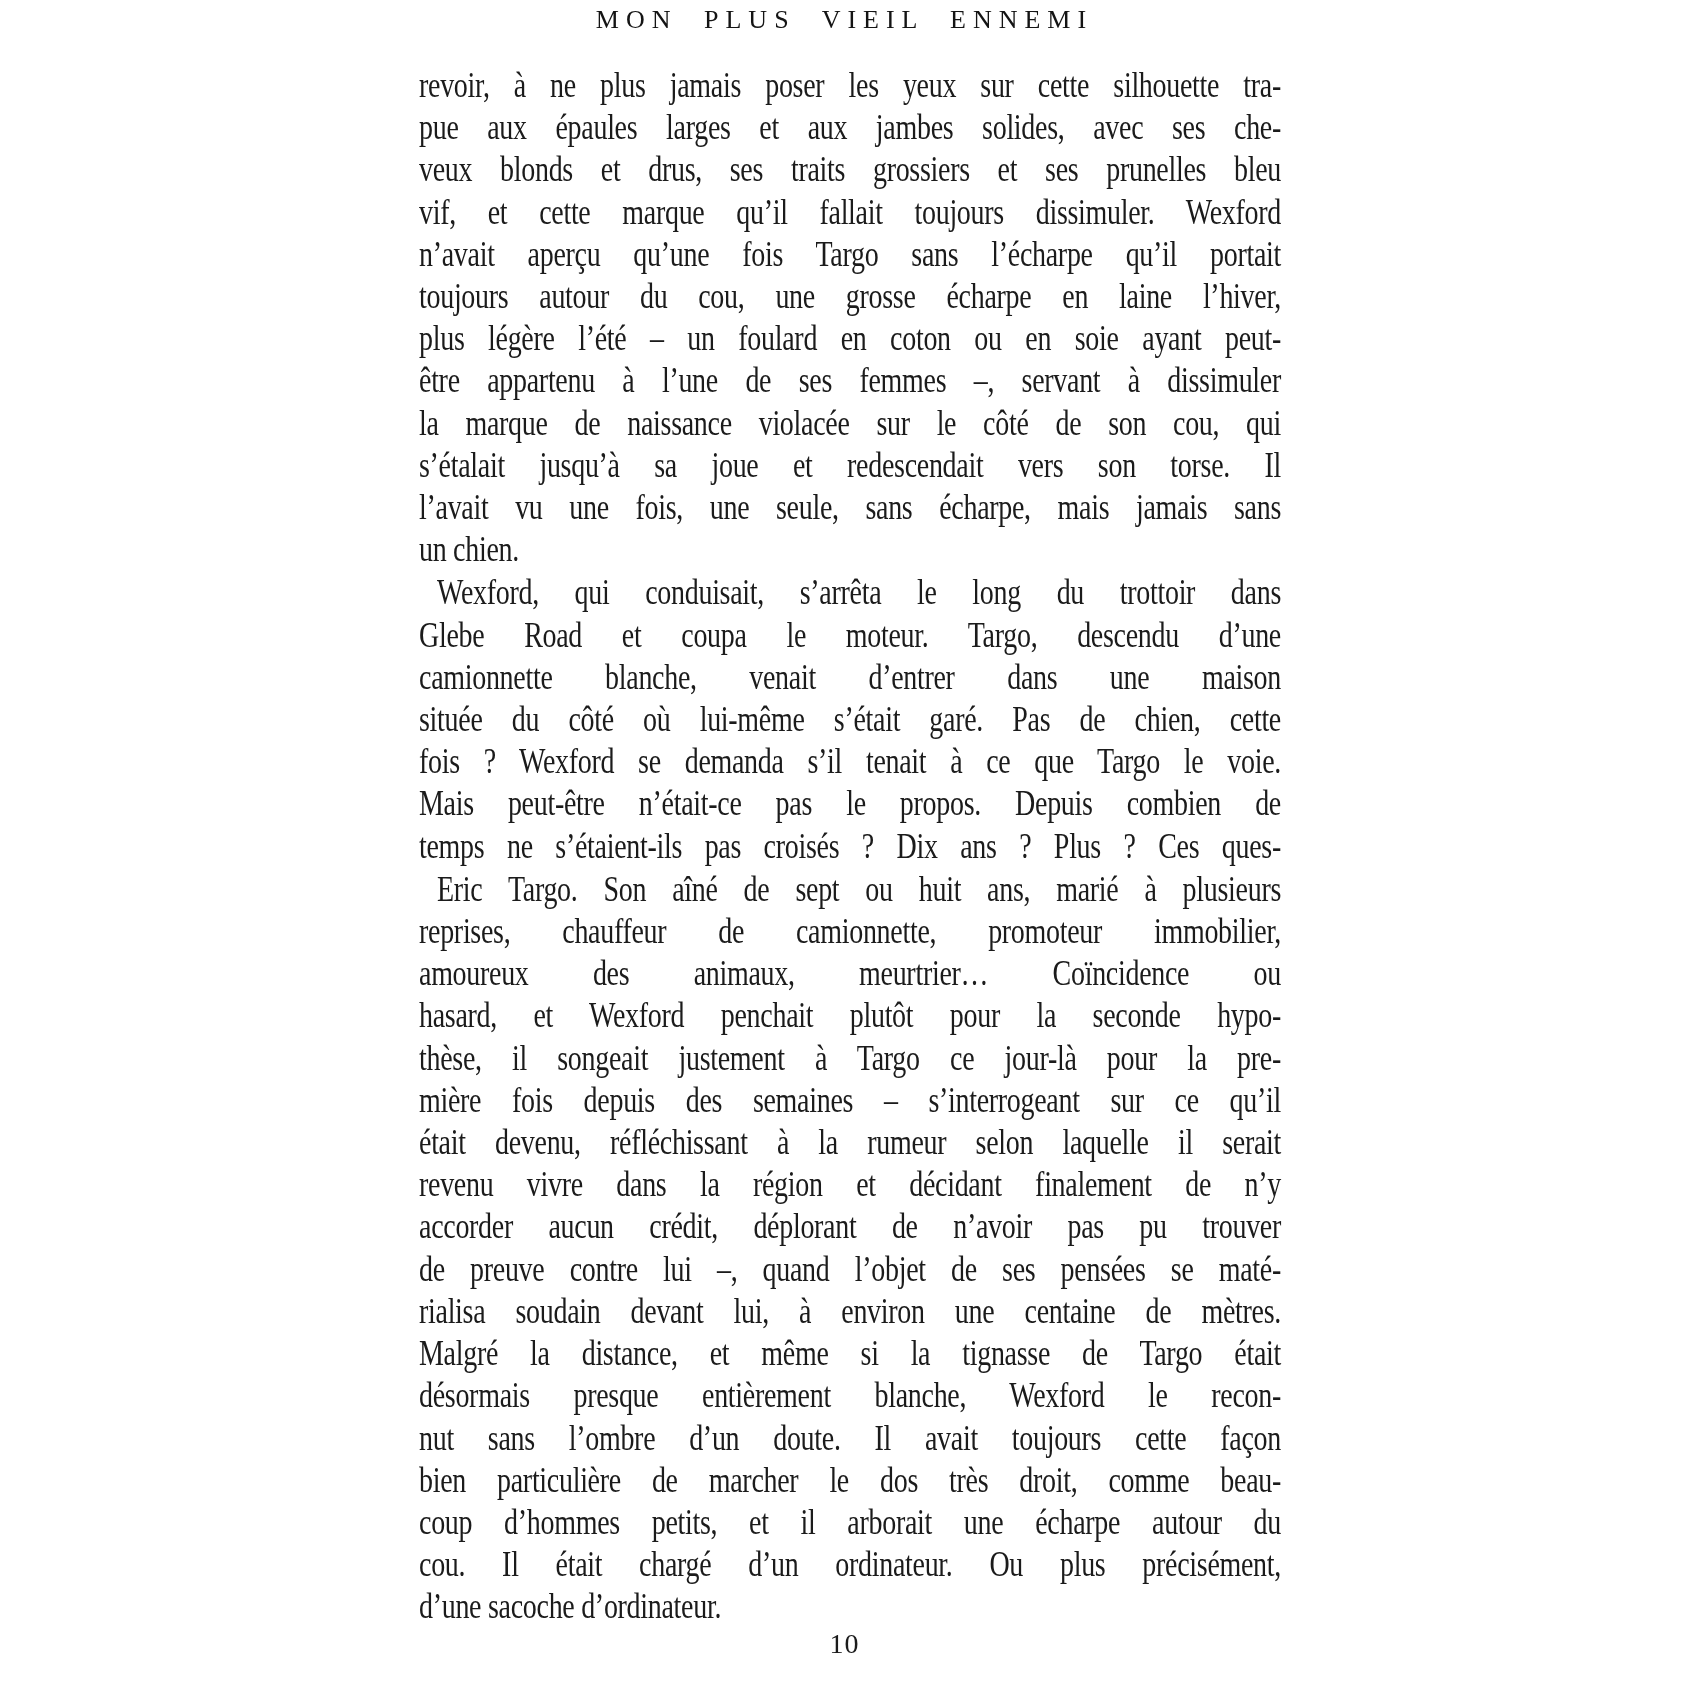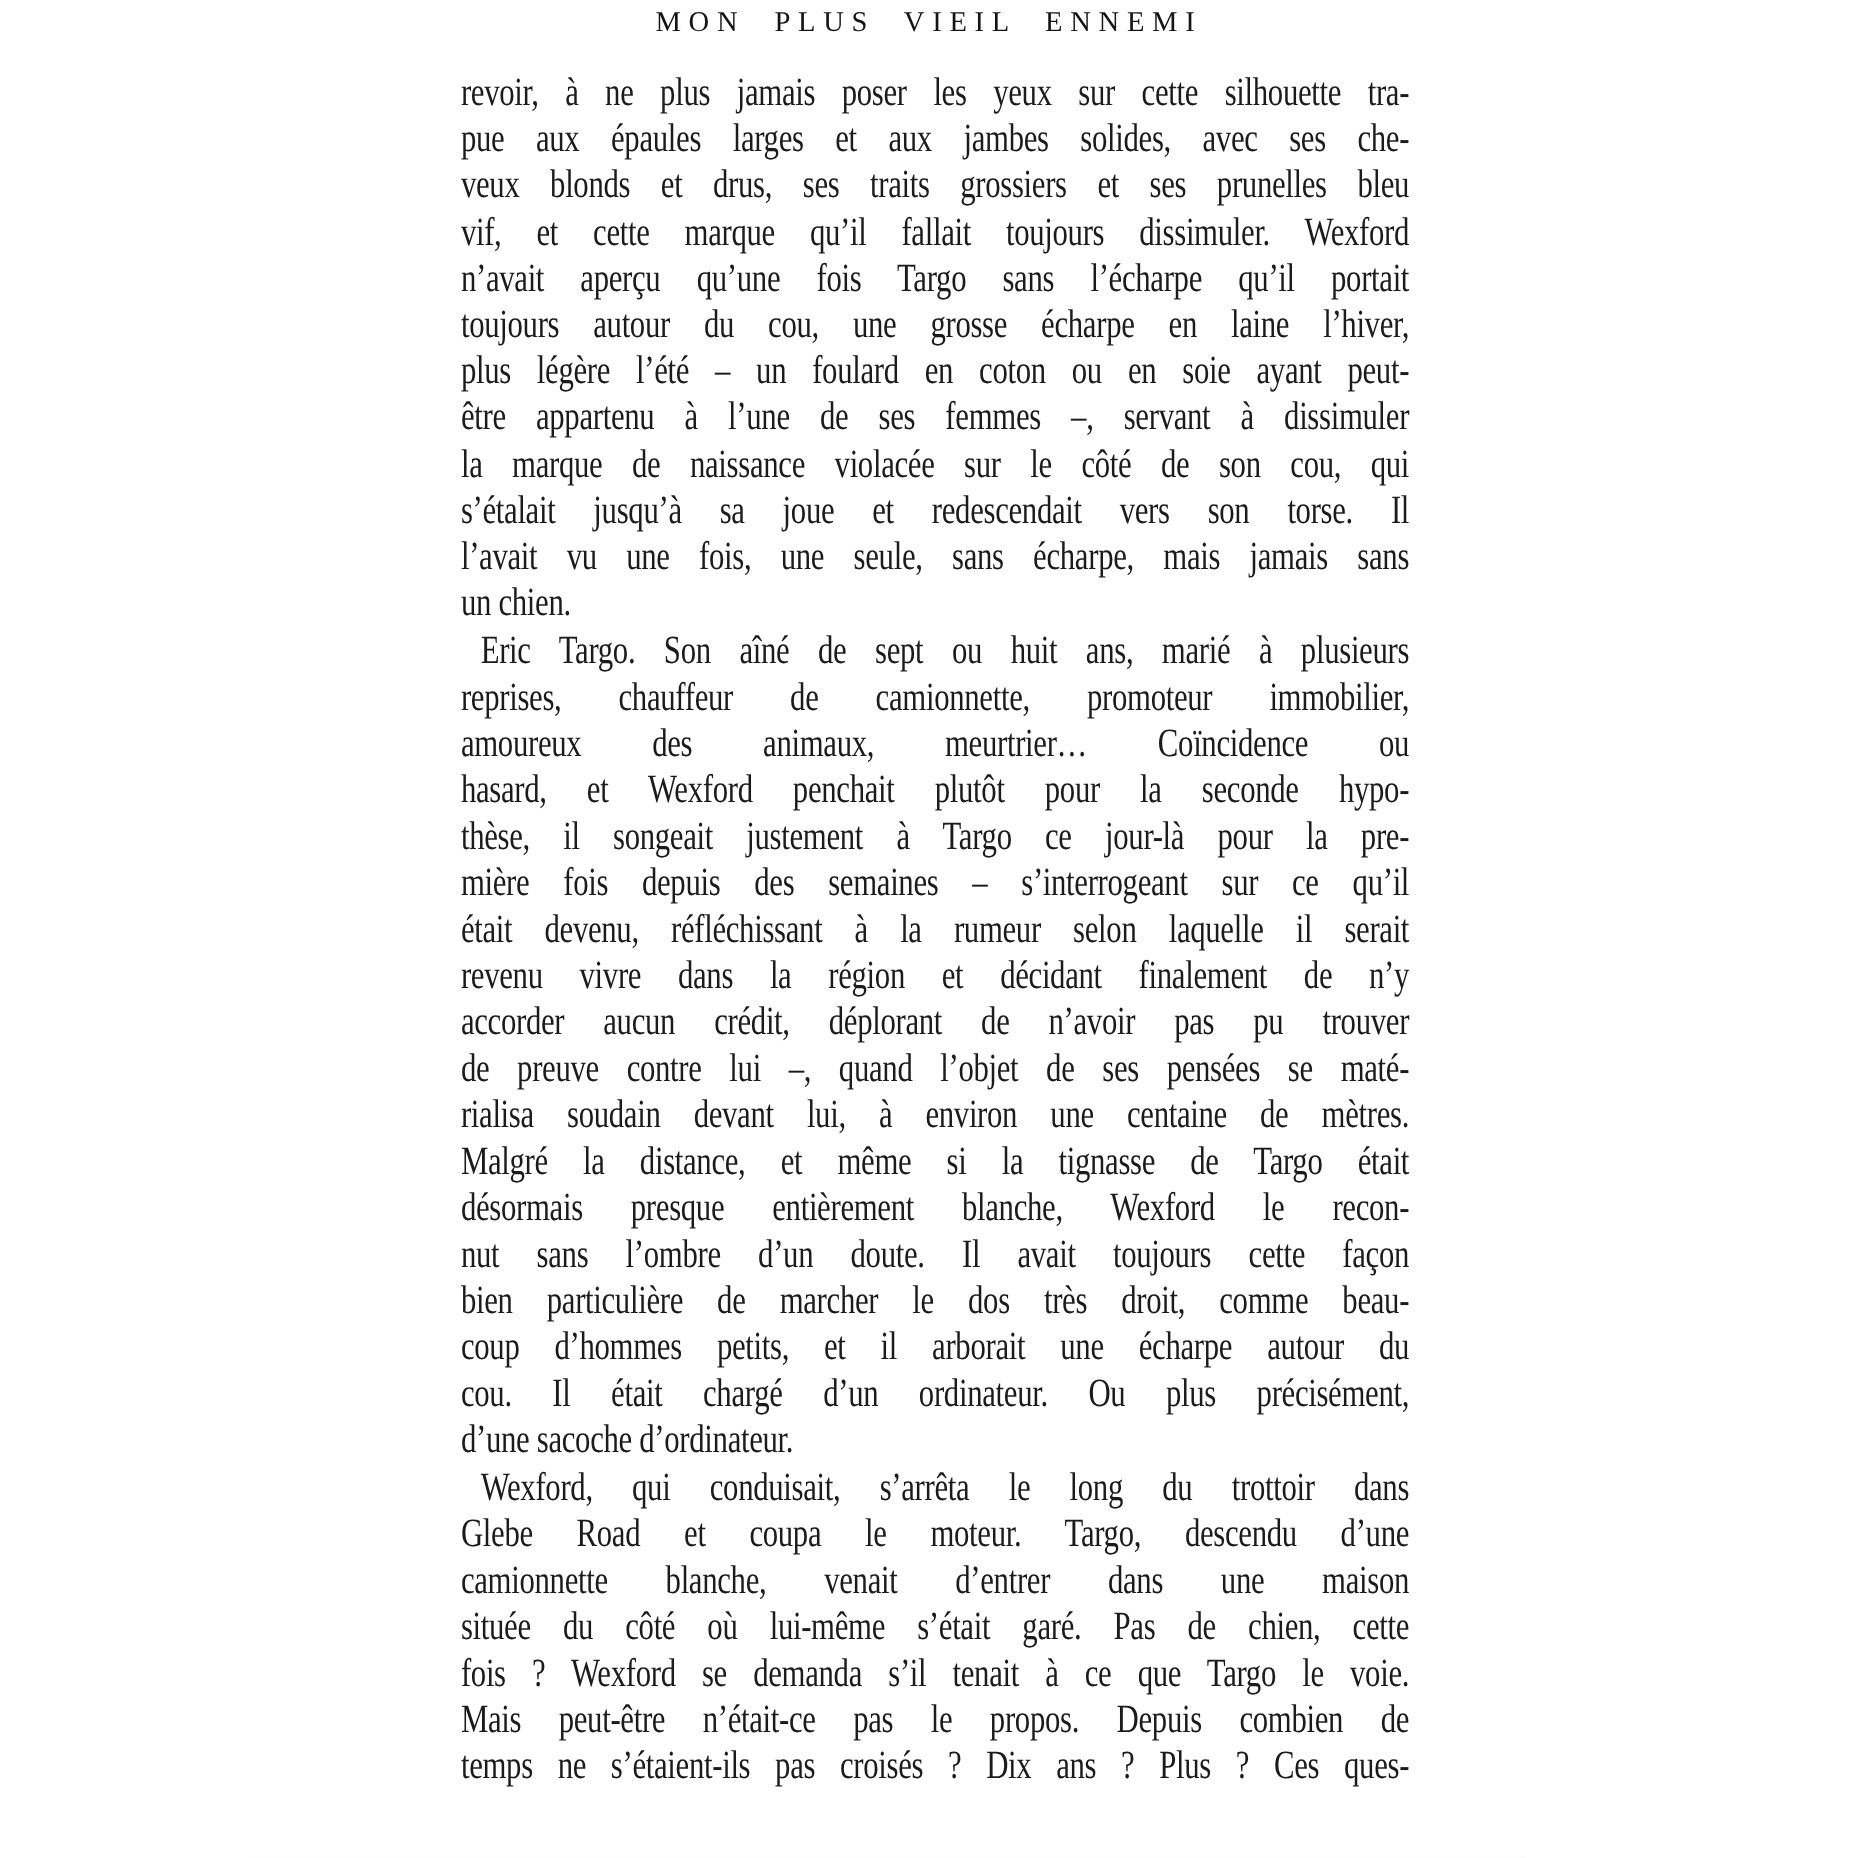--- a/index.html
+++ b/index.html
@@ -86,46 +86,47 @@
       <div class="line">toujours autour du cou, une grosse écharpe en laine l’hiver,</div>
       <div class="line">plus légère l’été – un foulard en coton ou en soie ayant peut-</div>
       <div class="line">être appartenu à l’une de ses femmes –, servant à dissimuler</div>
       <div class="line">la marque de naissance violacée sur le côté de son cou, qui</div>
       <div class="line">s’étalait jusqu’à sa joue et redescendait vers son torse. Il</div>
       <div class="line">l’avait vu une fois, une seule, sans écharpe, mais jamais sans</div>
       <div class="line short">un chien.</div>
     </div>
 
     <div class="para">
+      <div class="line indent">Wexford, qui conduisait, s’arrêta le long du trottoir dans</div>
+      <div class="line">Glebe Road et coupa le moteur. Targo, descendu d’une</div>
+      <div class="line">camionnette blanche, venait d’entrer dans une maison</div>
+      <div class="line">située du côté où lui-même s’était garé. Pas de chien, cette</div>
+      <div class="line">fois ? Wexford se demanda s’il tenait à ce que Targo le voie.</div>
+      <div class="line">Mais peut-être n’était-ce pas le propos. Depuis combien de</div>
+      <div class="line">temps ne s’étaient-ils pas croisés ? Dix ans ? Plus ? Ces ques-</div>
+    </div>
+
+    <div class="para">
       <div class="line indent">Eric Targo. Son aîné de sept ou huit ans, marié à plusieurs</div>
       <div class="line">reprises, chauffeur de camionnette, promoteur immobilier,</div>
       <div class="line">amoureux des animaux, meurtrier… Coïncidence ou</div>
       <div class="line">hasard, et Wexford penchait plutôt pour la seconde hypo-</div>
       <div class="line">thèse, il songeait justement à Targo ce jour-là pour la pre-</div>
       <div class="line">mière fois depuis des semaines – s’interrogeant sur ce qu’il</div>
       <div class="line">était devenu, réfléchissant à la rumeur selon laquelle il serait</div>
       <div class="line">revenu vivre dans la région et décidant finalement de n’y</div>
       <div class="line">accorder aucun crédit, déplorant de n’avoir pas pu trouver</div>
       <div class="line">de preuve contre lui –, quand l’objet de ses pensées se maté-</div>
       <div class="line">rialisa soudain devant lui, à environ une centaine de mètres.</div>
       <div class="line">Malgré la distance, et même si la tignasse de Targo était</div>
       <div class="line">désormais presque entièrement blanche, Wexford le recon-</div>
       <div class="line">nut sans l’ombre d’un doute. Il avait toujours cette façon</div>
       <div class="line">bien particulière de marcher le dos très droit, comme beau-</div>
       <div class="line">coup d’hommes petits, et il arborait une écharpe autour du</div>
       <div class="line">cou. Il était chargé d’un ordinateur. Ou plus précisément,</div>
       <div class="line short">d’une sacoche d’ordinateur.</div>
     </div>
 
-    <div class="para">
-      <div class="line indent">Wexford, qui conduisait, s’arrêta le long du trottoir dans</div>
-      <div class="line">Glebe Road et coupa le moteur. Targo, descendu d’une</div>
-      <div class="line">camionnette blanche, venait d’entrer dans une maison</div>
-      <div class="line">située du côté où lui-même s’était garé. Pas de chien, cette</div>
-      <div class="line">fois ? Wexford se demanda s’il tenait à ce que Targo le voie.</div>
-      <div class="line">Mais peut-être n’était-ce pas le propos. Depuis combien de</div>
-      <div class="line">temps ne s’étaient-ils pas croisés ? Dix ans ? Plus ? Ces ques-</div>
-    </div>
-
   </div>
 
+  <div class="folio">10</div>
 
 </div>
 
 </body></html>

